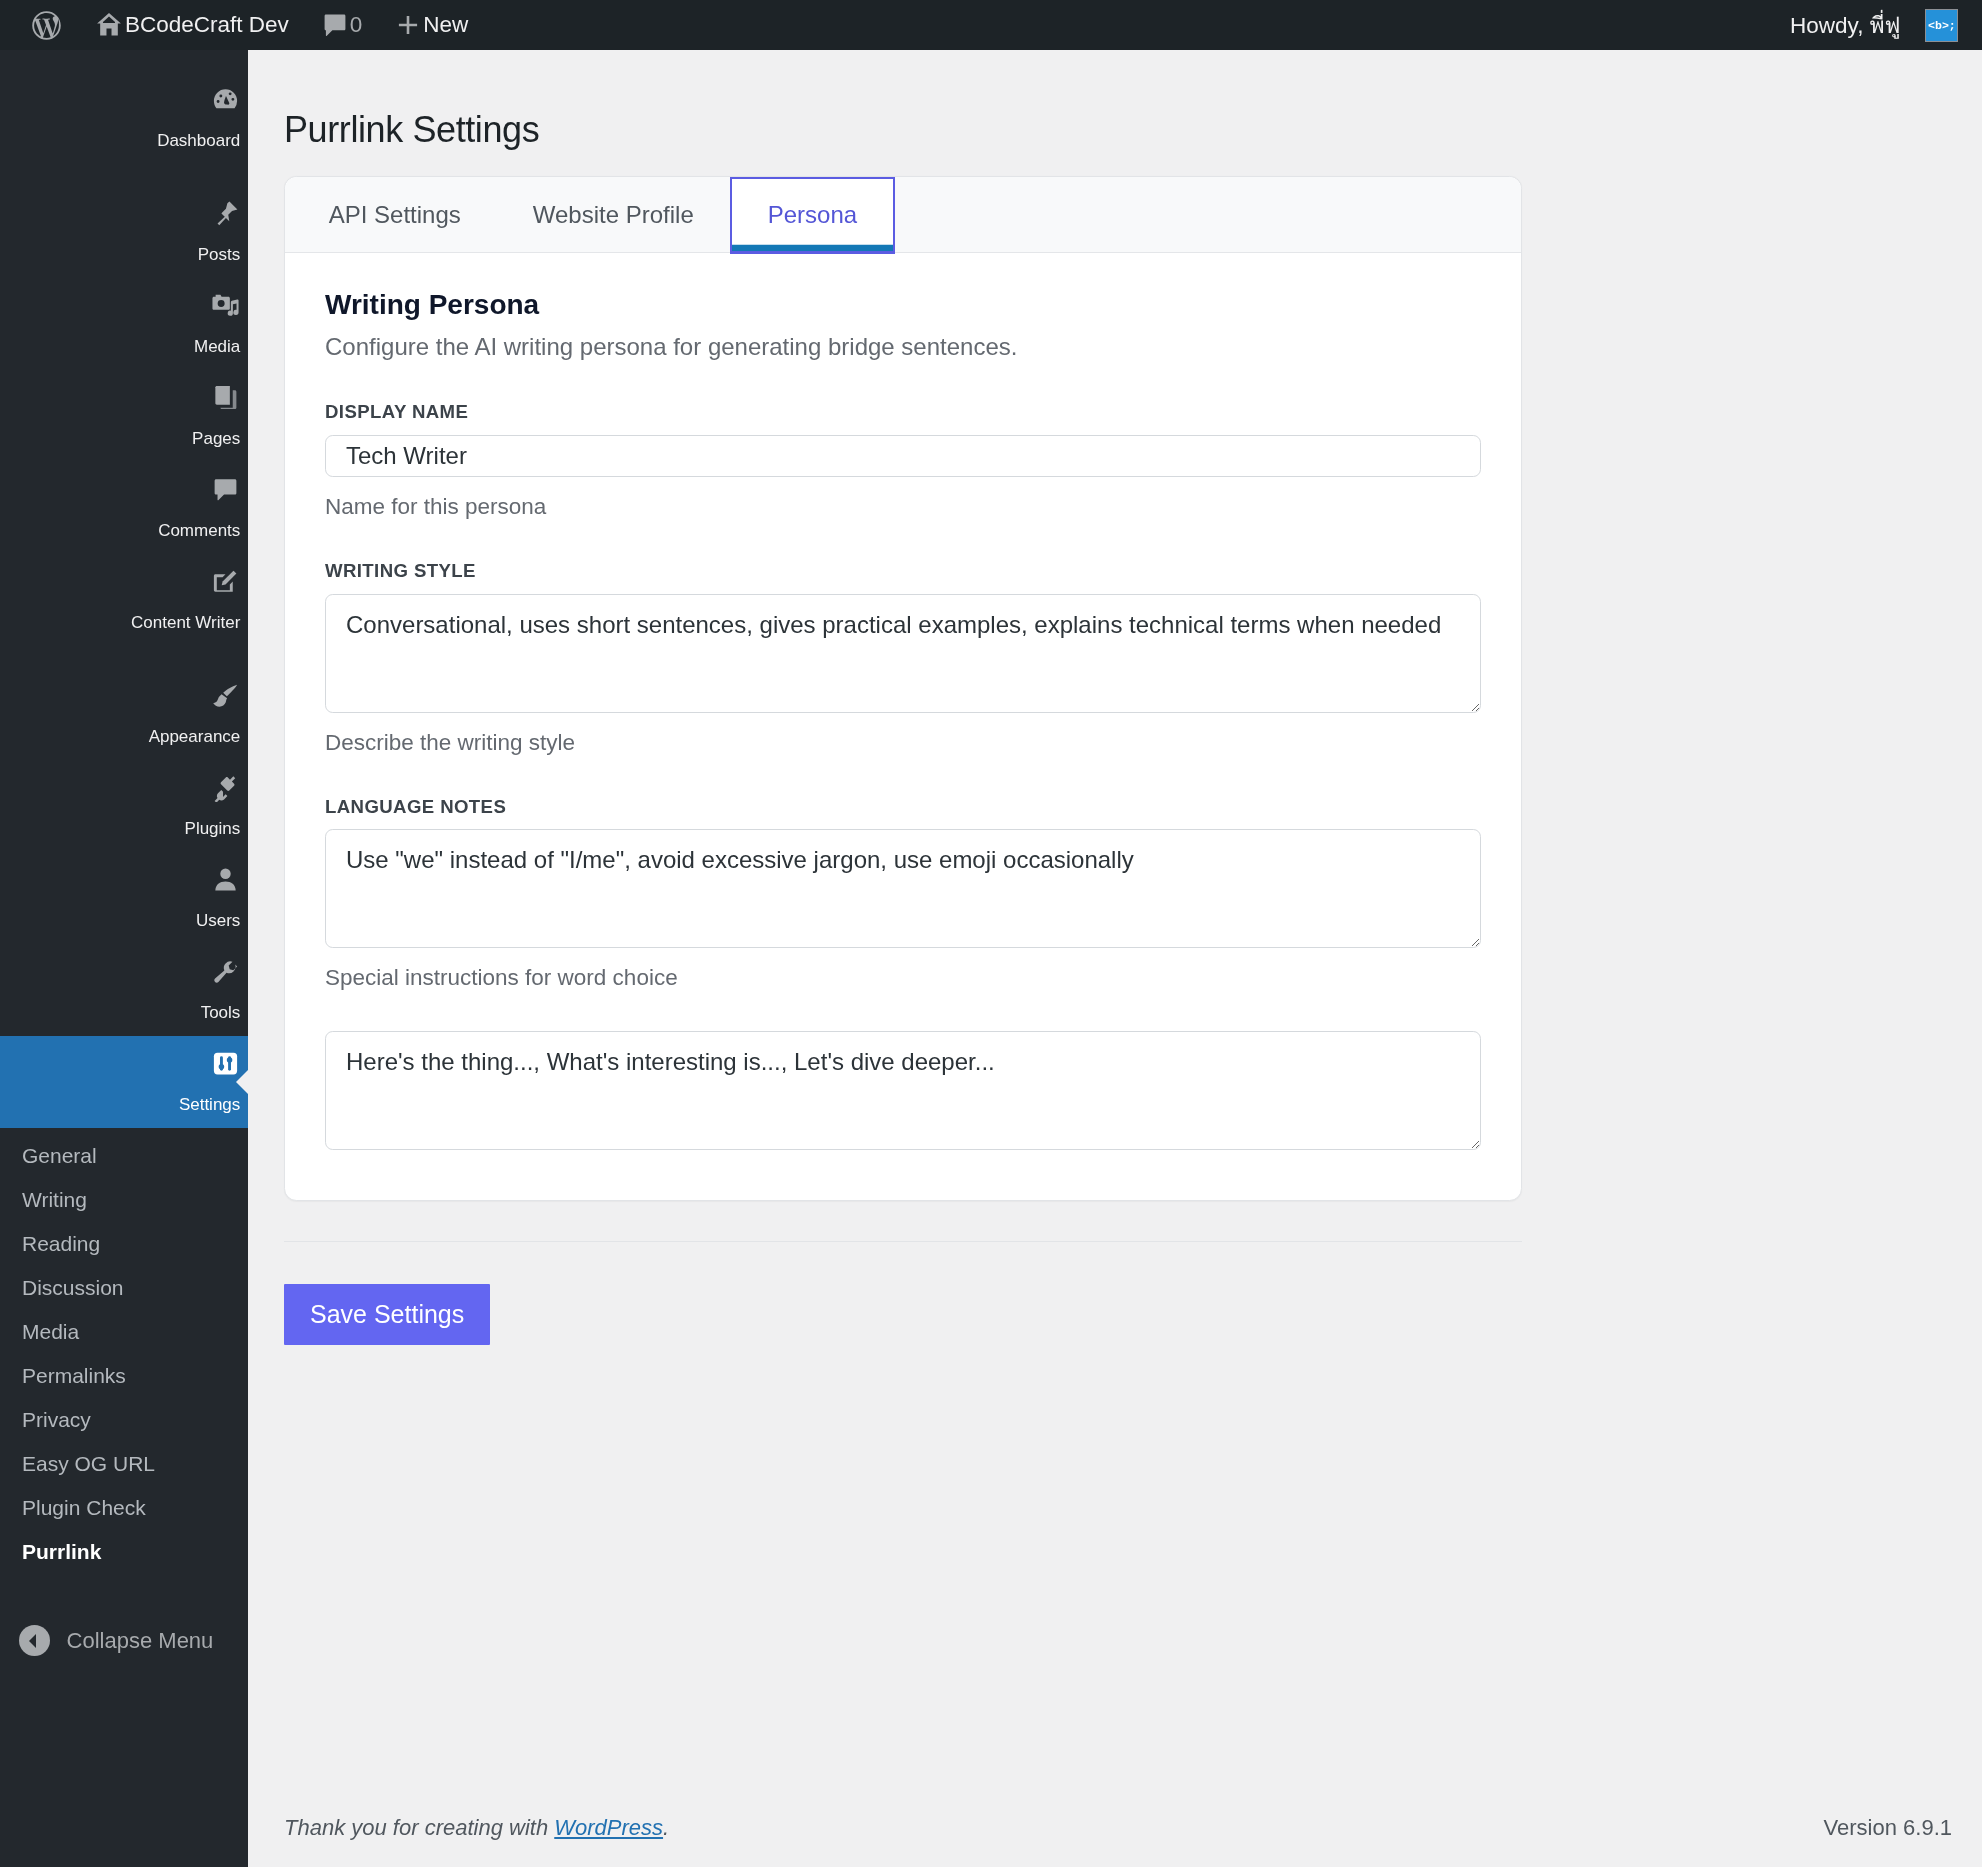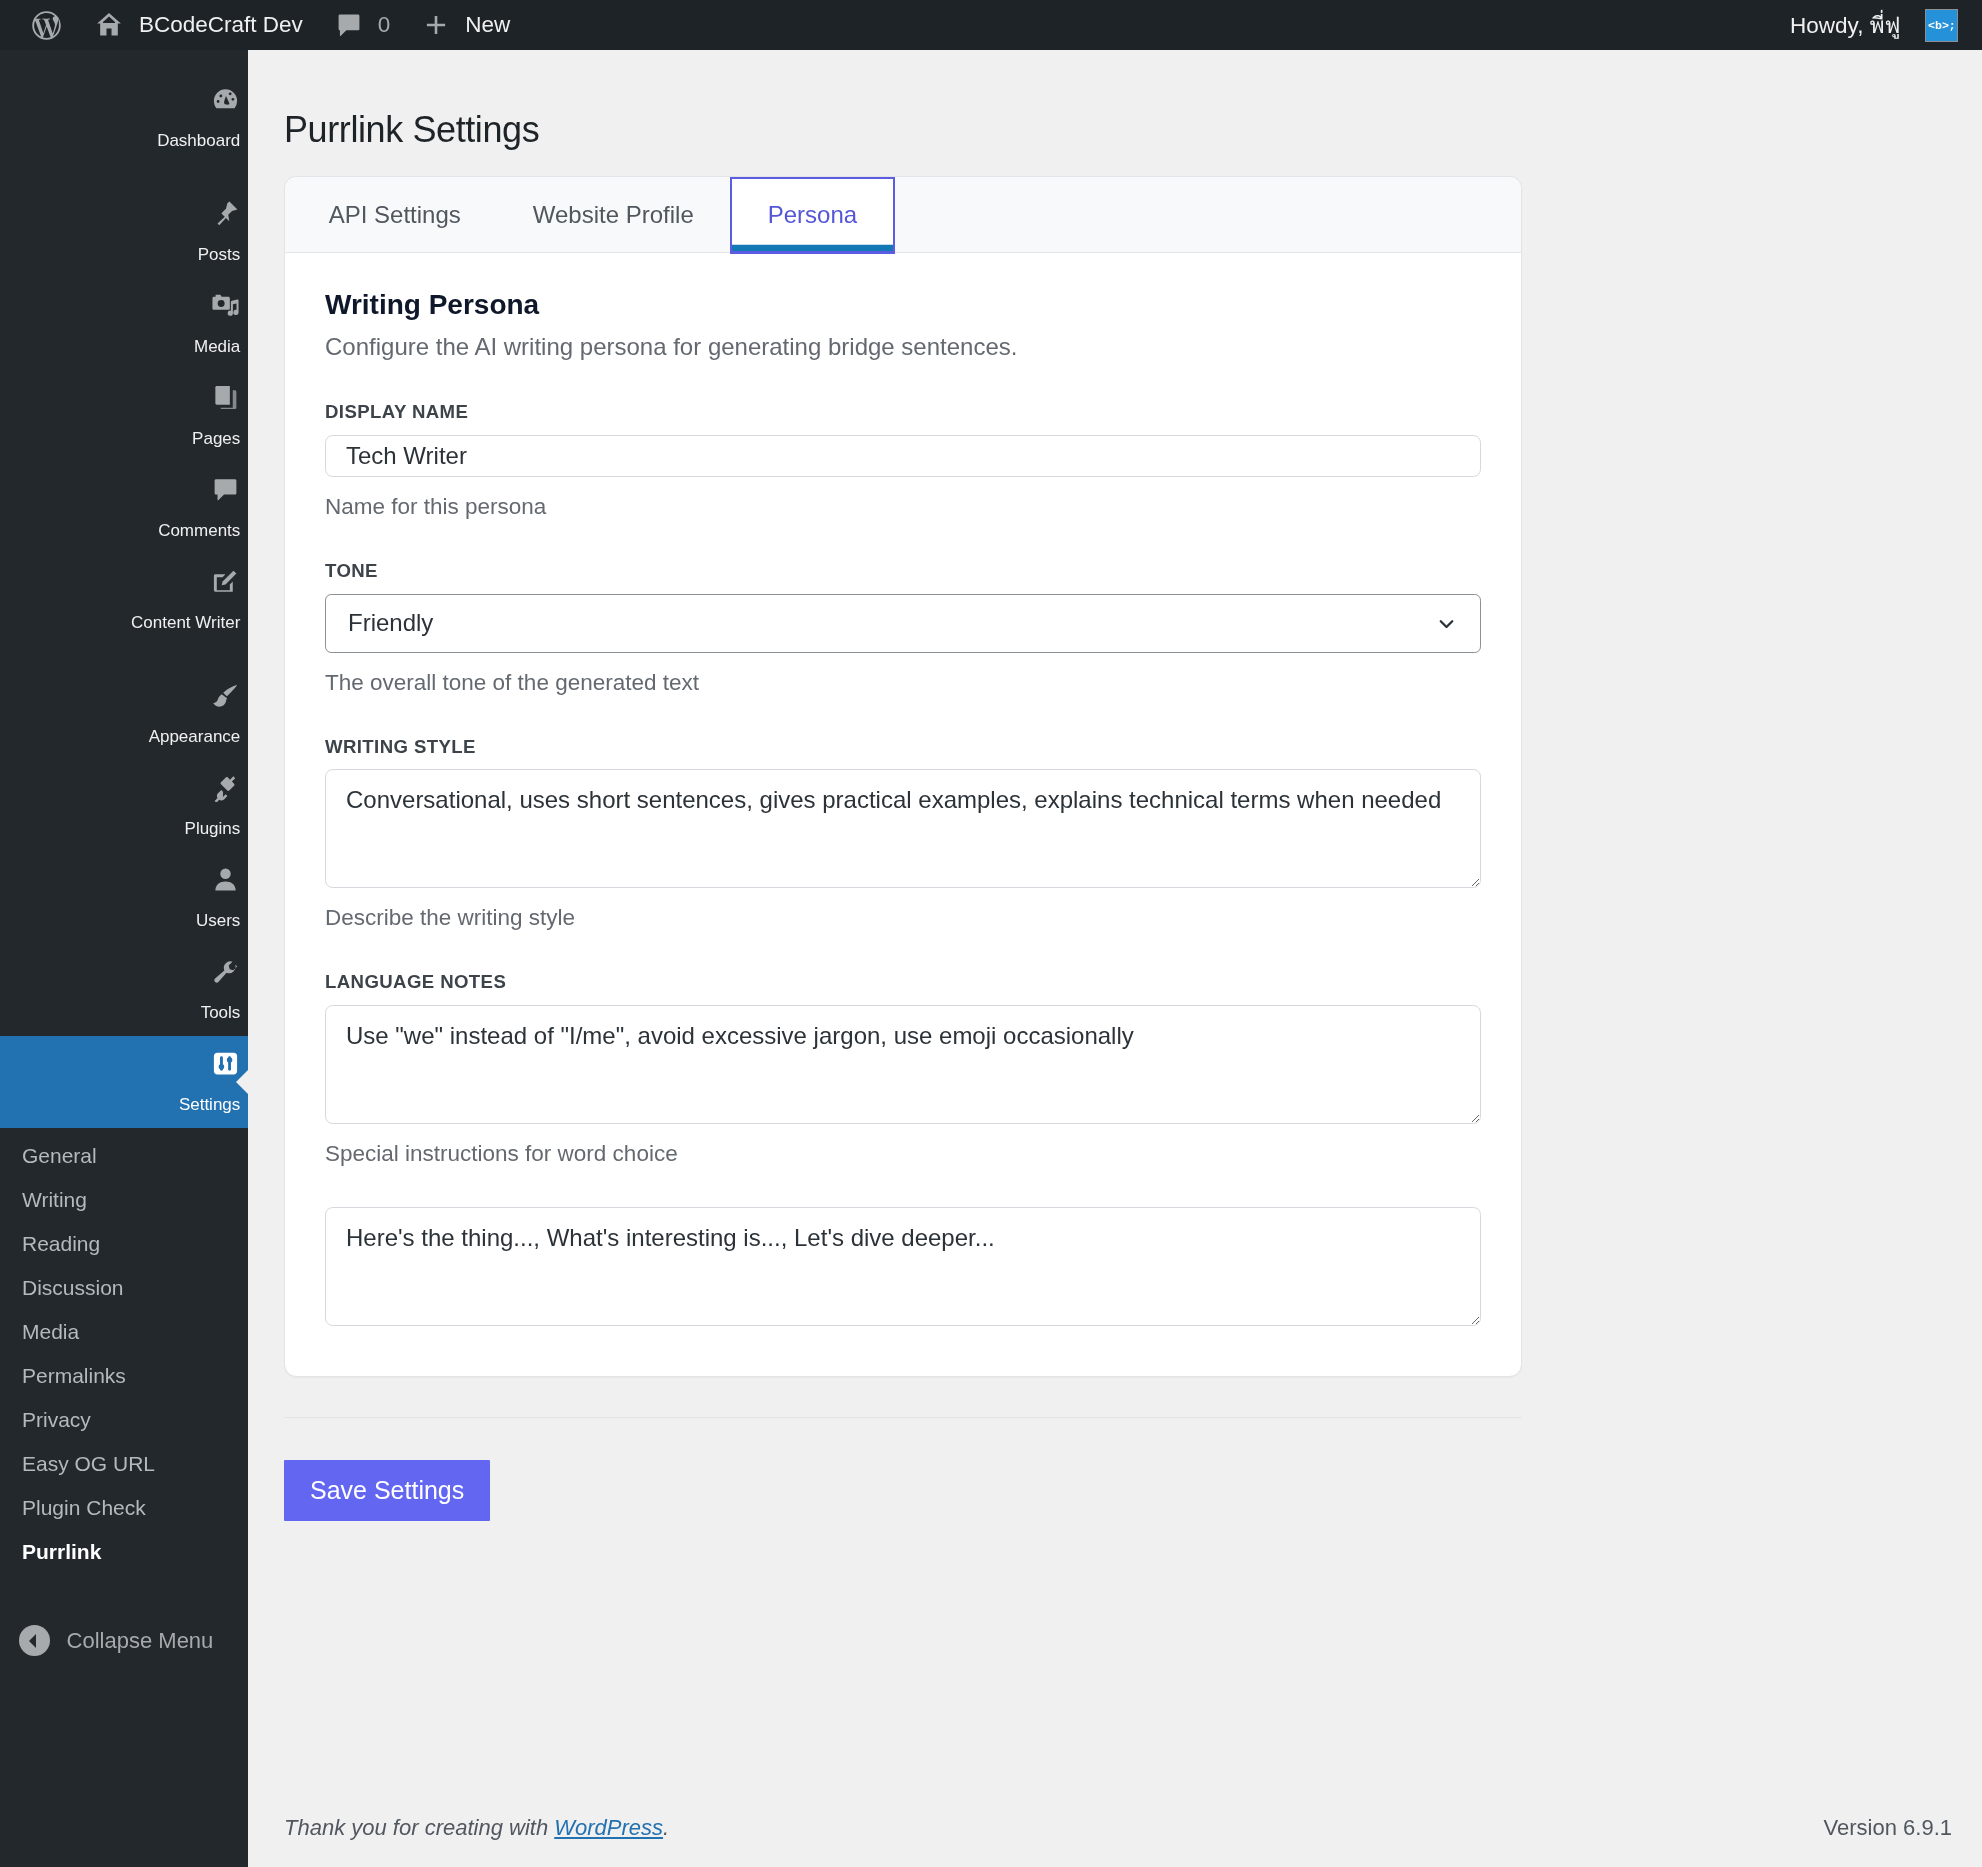--- a/index.html
+++ b/index.html
@@ -10,21 +10,21 @@
     color: #1d2327;
     overflow: hidden;
   }
 
   
   .admin-bar {
     height: 50px; background: #1d2327; color: #f0f0f1;
     display: flex; align-items: center; padding: 0 20px; font-size: 22.5px;
   }
   .ab-left { display: flex; align-items: center; gap: 11px; }
-  .ab-item { display: flex; align-items: center; gap: 16px; color: #f0f0f1; text-decoration: none; padding: 0 11px; height: 50px; }
+  .ab-item { display: flex; align-items: center; gap: 2px; color: #f0f0f1; text-decoration: none; padding: 0 11px; height: 50px; }
   .ab-icon { display: inline-flex; align-items: center; }
   .ab-icon svg { fill: #a7aaad; }
   .ab-count { color: #a7aaad; }
   .ab-right { margin-left: auto; display: flex; align-items: center; gap: 14px; padding-right: 4.6px; }
   .avatar {
     width: 33px; height: 33px; background: #2591d9; border: 1.5px solid #8c8f94;
     display: flex; align-items: center; justify-content: center;
     color: #fff; font-family: "Liberation Mono", monospace; font-size: 11.6px; font-weight: 700;
   }
 
@@ -315,30 +315,20 @@
       <div class="card-body">
         <h2 class="section-title">Writing Persona</h2>
         <p class="section-desc">Configure the AI writing persona for generating bridge sentences.</p>
 
         <div class="field">
           <label class="field-label">DISPLAY NAME</label>
           <input class="text-input" type="text" value="Tech Writer" style="">
           <div class="field-help">Name for this persona</div>
         </div>
 
-        <div class="field">
-          <label class="field-label">TONE</label>
-          <div class="select-box" role="combobox">
-            <span>Friendly</span>
-            <svg width="23" height="23" viewBox="0 0 20 20" fill="none">
-                <path d="M5 8l5 5 5-5" stroke-width="2" stroke-linecap="round" stroke-linejoin="round"></path>
-              </svg>
-          </div>
-          <div class="field-help">The overall tone of the generated text</div>
-        </div>
 
         <div class="field">
           <label class="field-label">WRITING STYLE</label>
           <textarea class="textarea" style="">Conversational, uses short sentences, gives practical examples, explains technical terms when needed</textarea>
           <div class="field-help">Describe the writing style</div>
         </div>
 
         <div class="field">
           <label class="field-label">LANGUAGE NOTES</label>
           <textarea class="textarea" style="">Use "we" instead of "I/me", avoid excessive jargon, use emoji occasionally</textarea>

